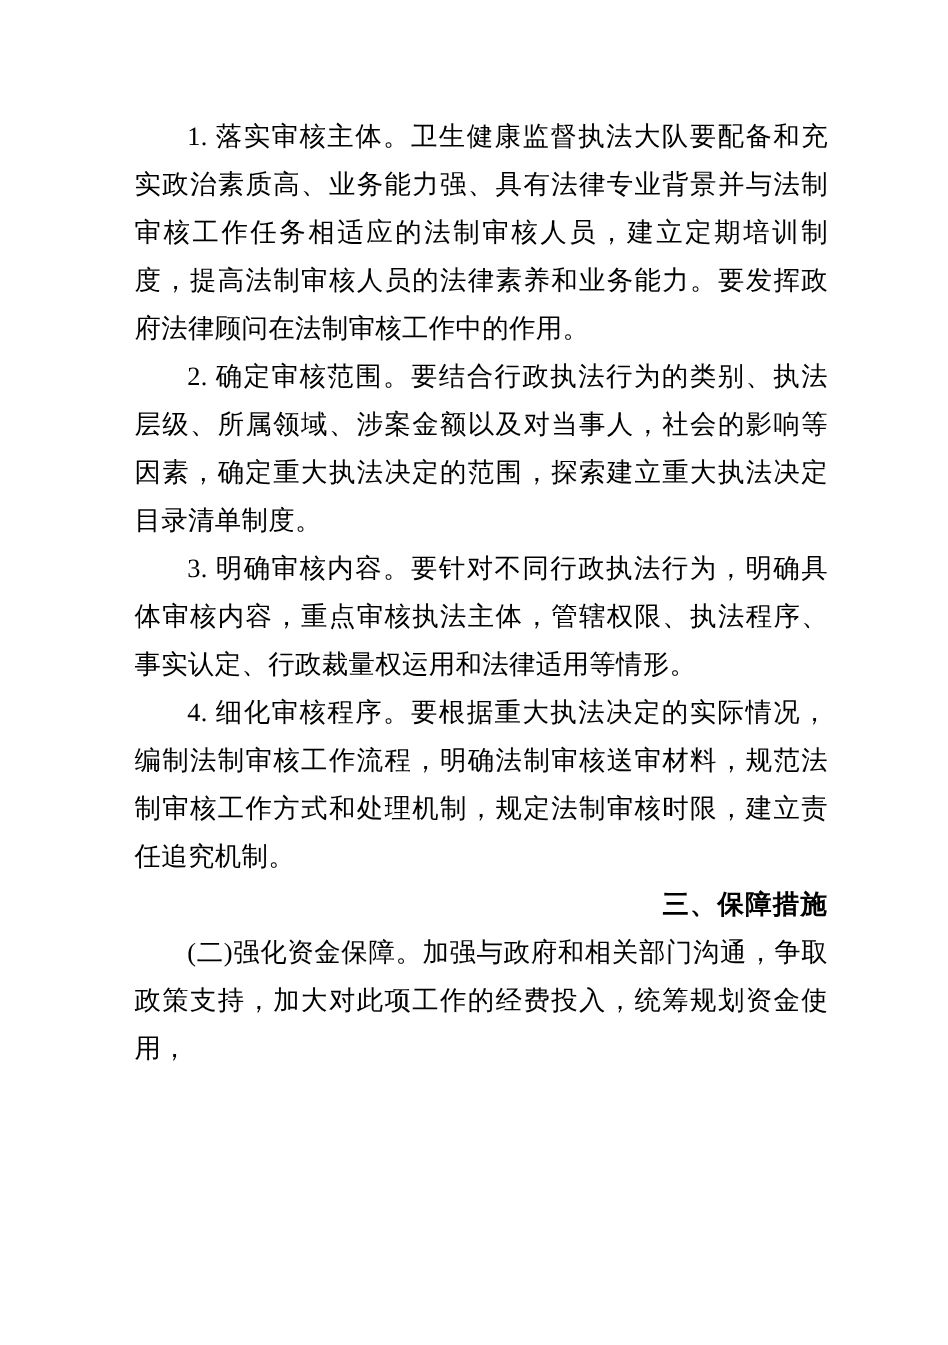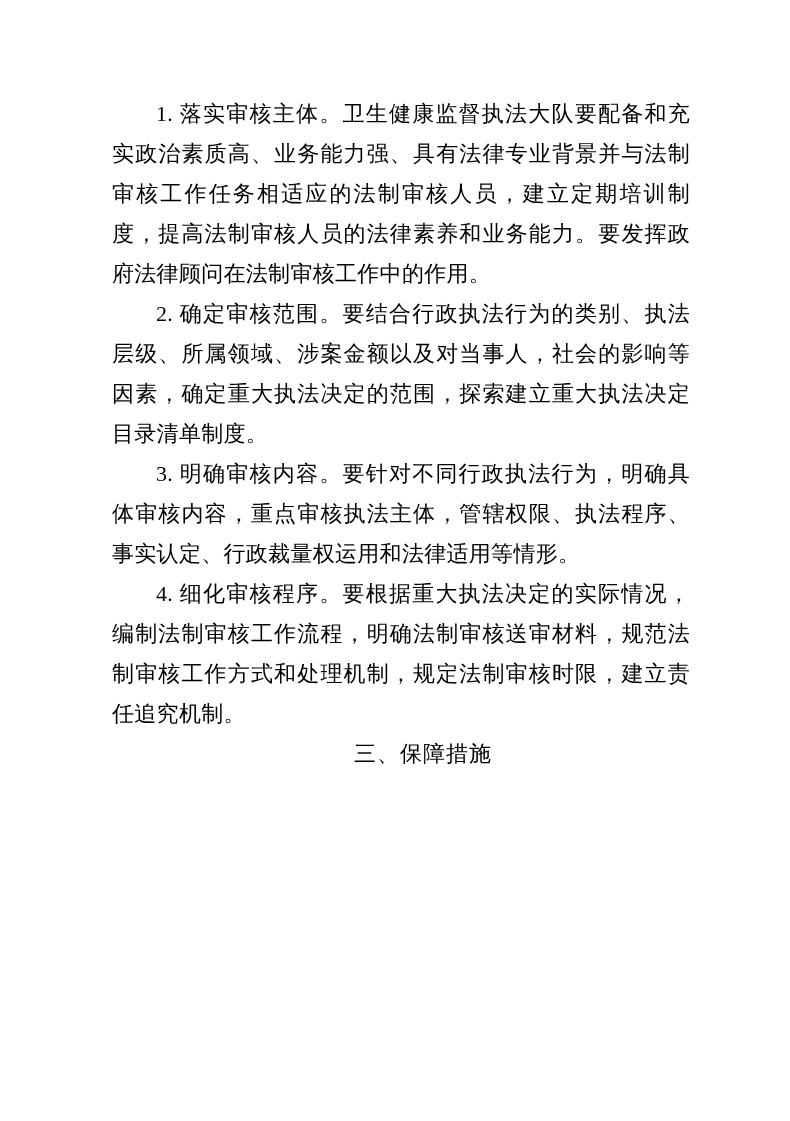--- a/index.html
+++ b/index.html
@@ -26,30 +26,31 @@
     font-size: 22px;
     line-height: 40px;
     text-align: justify;
     text-justify: inter-character;
     text-indent: 2em;
     letter-spacing: 0.3px;
     word-break: break-all;
   }
   .doc p.heading {
     font-family: "Liberation Sans", "DejaVu Sans", sans-serif;
-    font-weight: 400;
-    text-align: center;
+    font-weight: 700;
+    text-align: right;
     letter-spacing: 1px;
   }
 </style>
 </head>
 <body>
 
 <div class="page">
   <div class="doc">
 
   <p class="body">1. 落实审核主体。卫生健康监督执法大队要配备和充实政治素质高、业务能力强、具有法律专业背景并与法制审核工作任务相适应的法制审核人员，建立定期培训制度，提高法制审核人员的法律素养和业务能力。要发挥政府法律顾问在法制审核工作中的作用。</p>
       <p class="body">2. 确定审核范围。要结合行政执法行为的类别、执法层级、所属领域、涉案金额以及对当事人，社会的影响等因素，确定重大执法决定的范围，探索建立重大执法决定目录清单制度。</p>
       <p class="body">3. 明确审核内容。要针对不同行政执法行为，明确具体审核内容，重点审核执法主体，管辖权限、执法程序、事实认定、行政裁量权运用和法律适用等情形。</p>
       <p class="body">4. 细化审核程序。要根据重大执法决定的实际情况，编制法制审核工作流程，明确法制审核送审材料，规范法制审核工作方式和处理机制，规定法制审核时限，建立责任追究机制。</p>
       <p class="heading">三、保障措施</p>
+      <p class="body">(二)强化资金保障。加强与政府和相关部门沟通，争取政策支持，加大对此项工作的经费投入，统筹规划资金使用，</p>
     </div>
 </div>
 
 </body></html>

